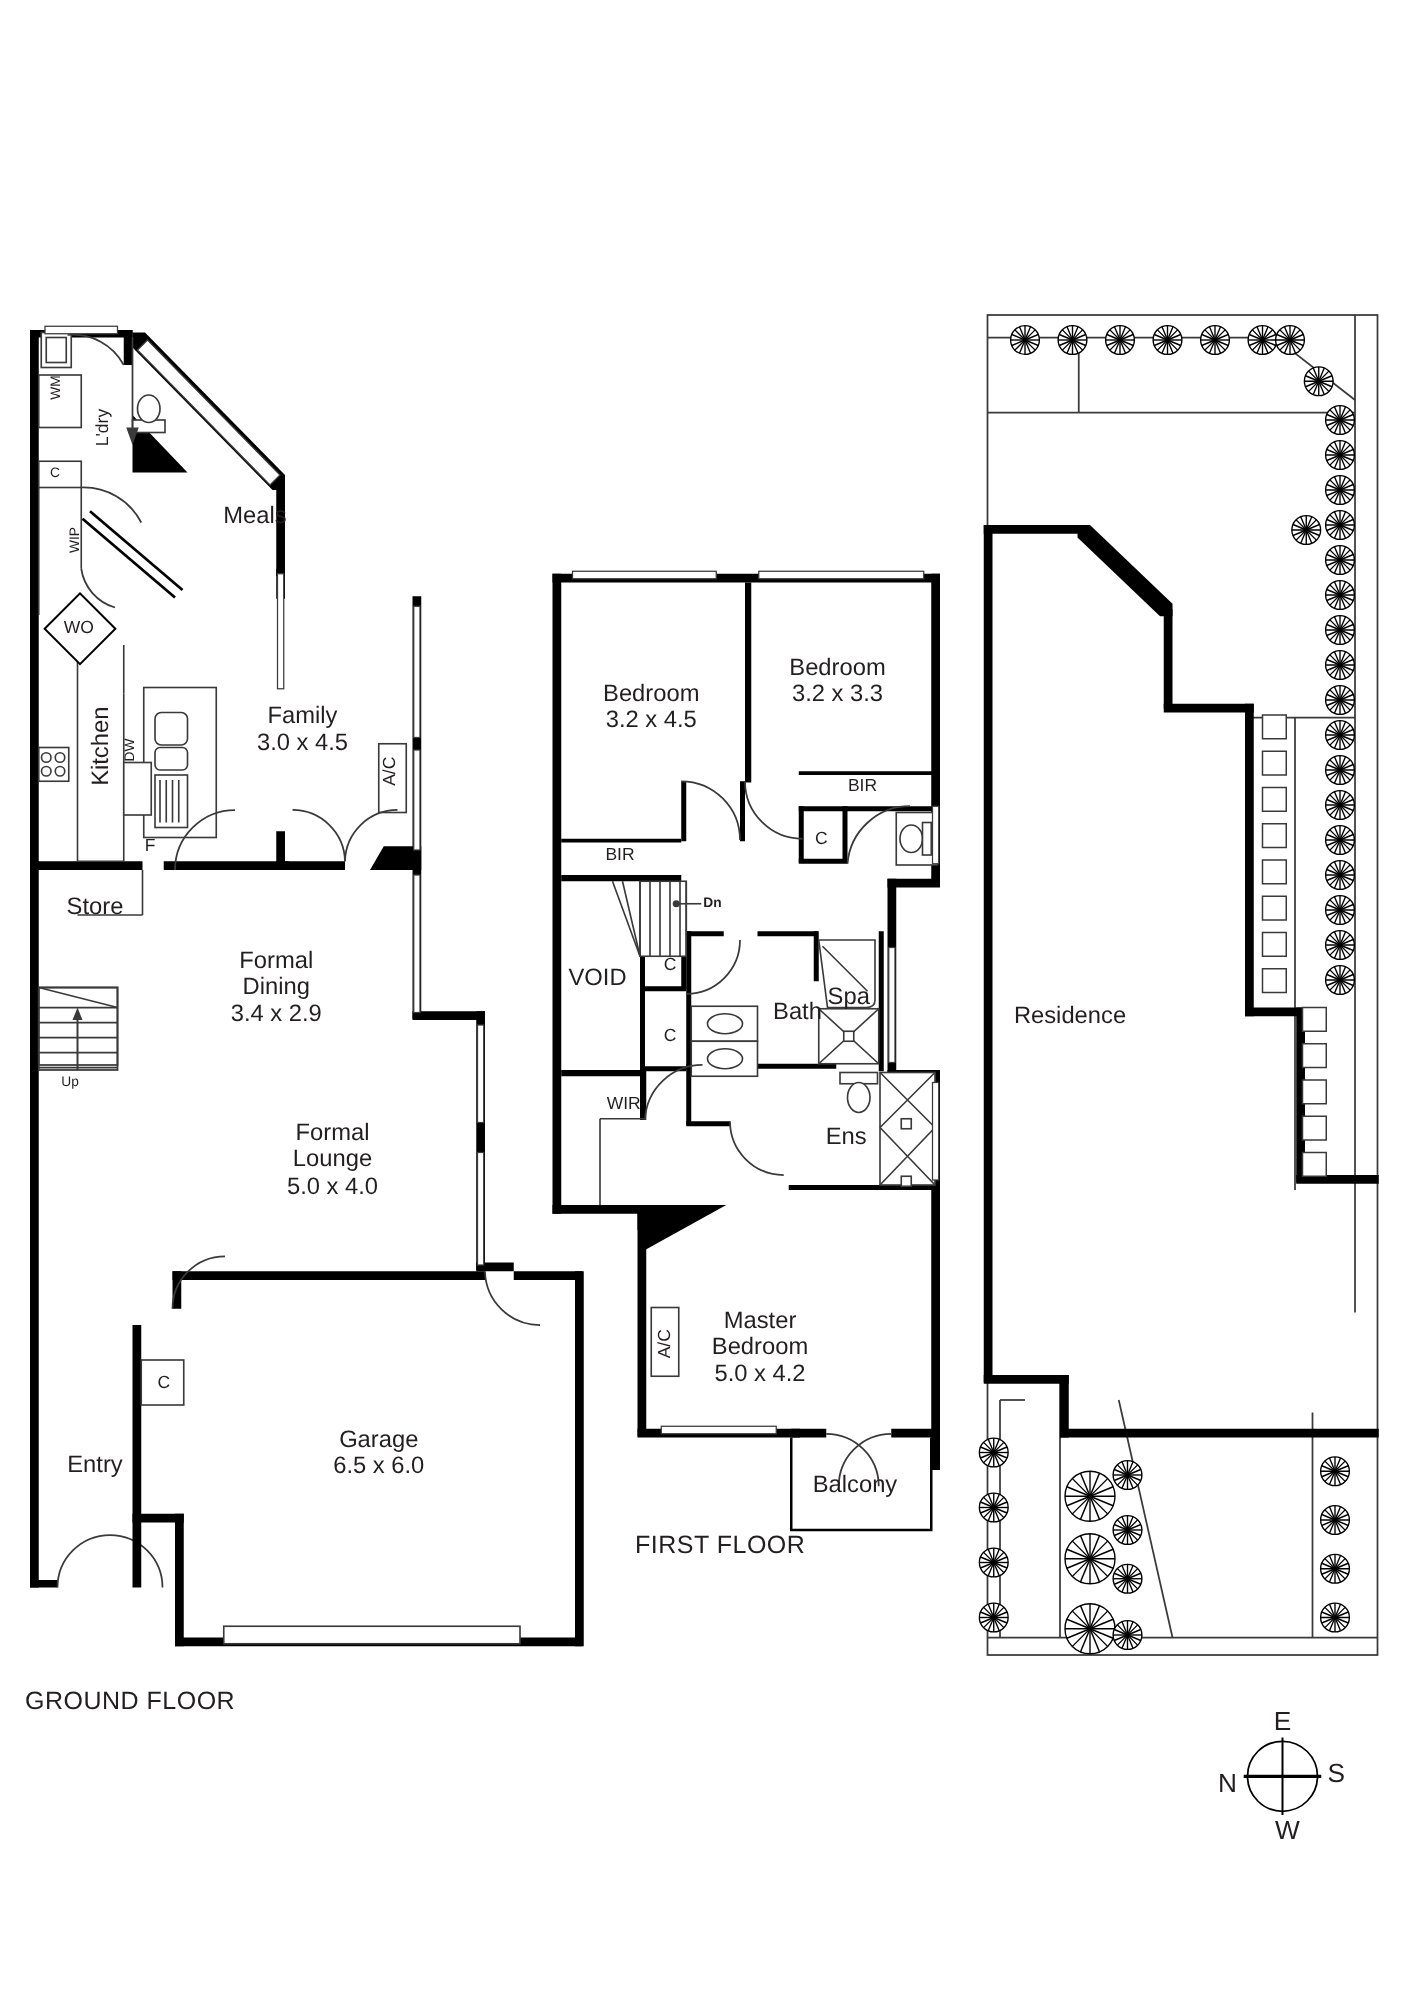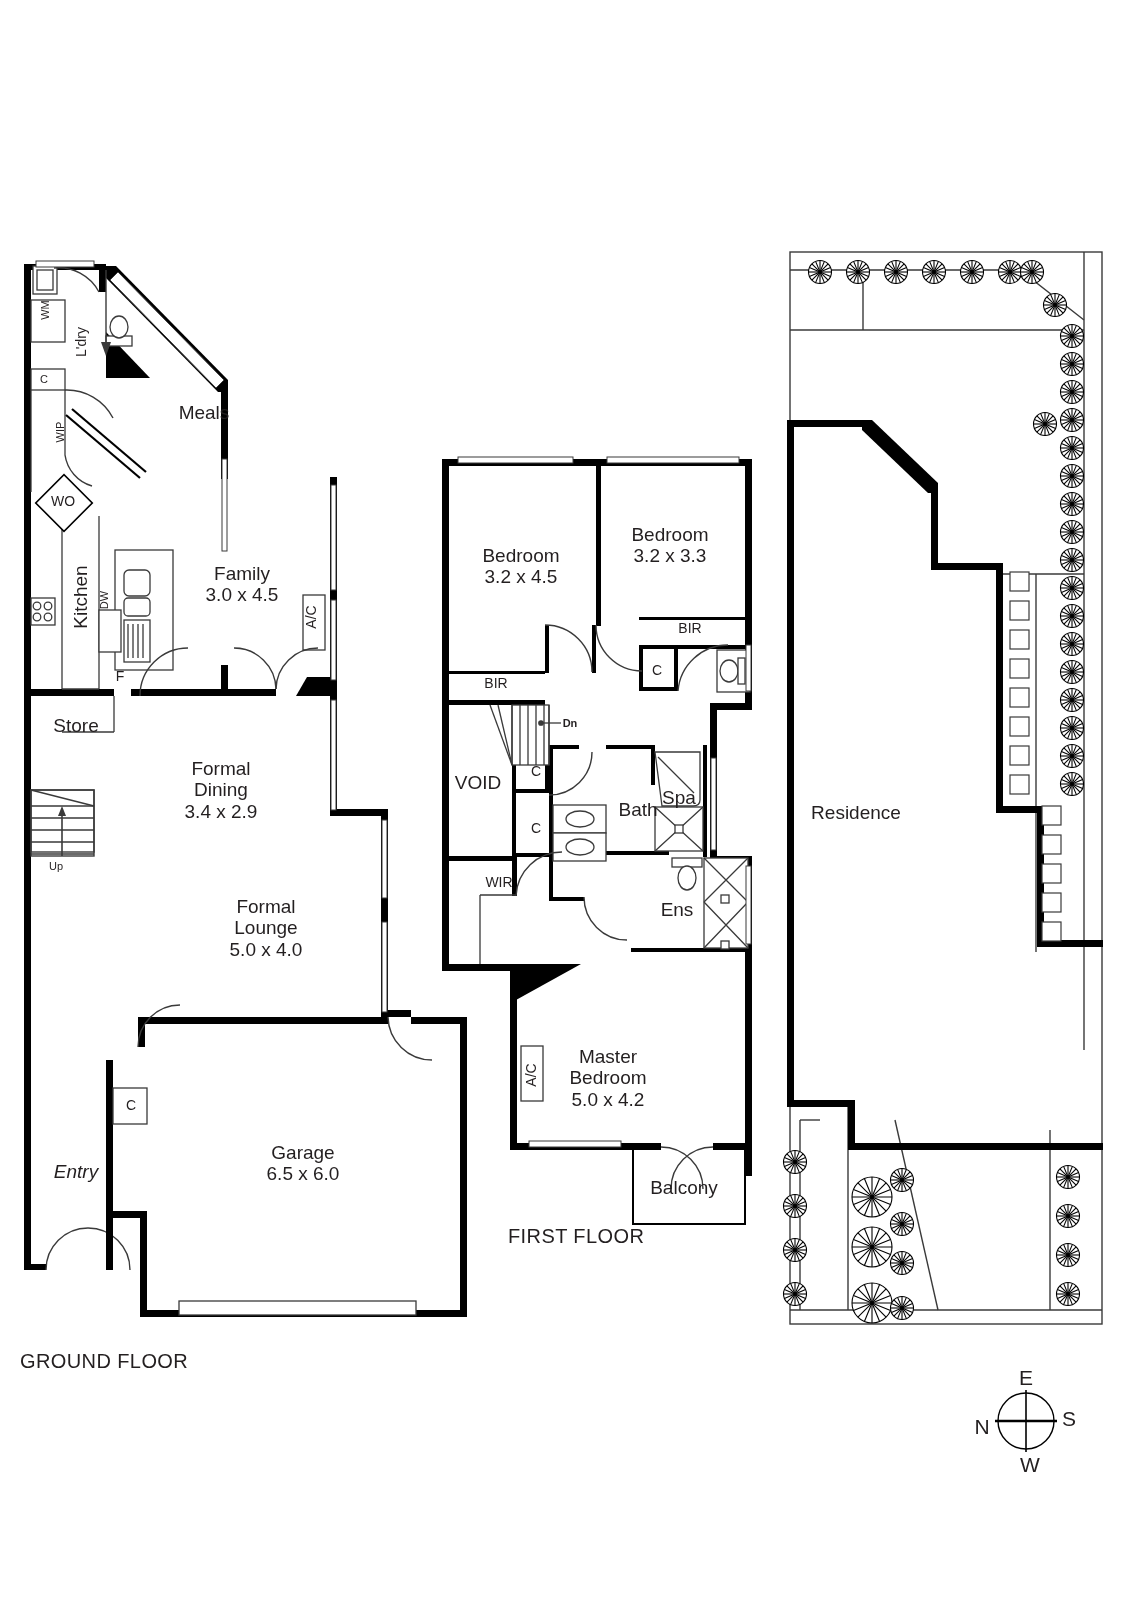--- a/index.html
+++ b/index.html
@@ -439,21 +439,21 @@
     <div class="lbl small ctr" style="left: 120px; top: 677px;">F</div>
     <div class="lbl room ctr" style="left: 76px; top: 726px;">Store</div>
     <div class="lbl tiny ctr" style="left: 56px; top: 866px;">Up</div>
     <div class="lbl room ctr" style="left: 221px; top: 790px;">Formal
 Dining
 3.4 x 2.9</div>
     <div class="lbl room ctr" style="left: 266px; top: 928px;">Formal
 Lounge
 5.0 x 4.0</div>
     <div class="lbl small ctr" style="left: 131px; top: 1106px;">C</div>
-    <div class="lbl room ctr" style="left: 76px; top: 1172px; font-style: italic;">Entry</div>
+    <div class="lbl room ctr" style="left: 76px; top: 1172px;">Entry</div>
     <div class="lbl room ctr" style="left: 303px; top: 1163px;">Garage
 6.5 x 6.0</div>
     <div class="lbl room ctr" style="left: 521px; top: 566px;">Bedroom
 3.2 x 4.5</div>
     <div class="lbl room ctr" style="left: 670px; top: 545px;">Bedroom
 3.2 x 3.3</div>
     <div class="lbl small ctr" style="left: 496px; top: 684px;">BIR</div>
     <div class="lbl small ctr" style="left: 690px; top: 629px;">BIR</div>
     <div class="lbl small ctr" style="left: 657px; top: 671px;">C</div>
     <div class="lbl tiny ctr" style="left: 570px; top: 723px; font-weight: bold;">Dn</div>

